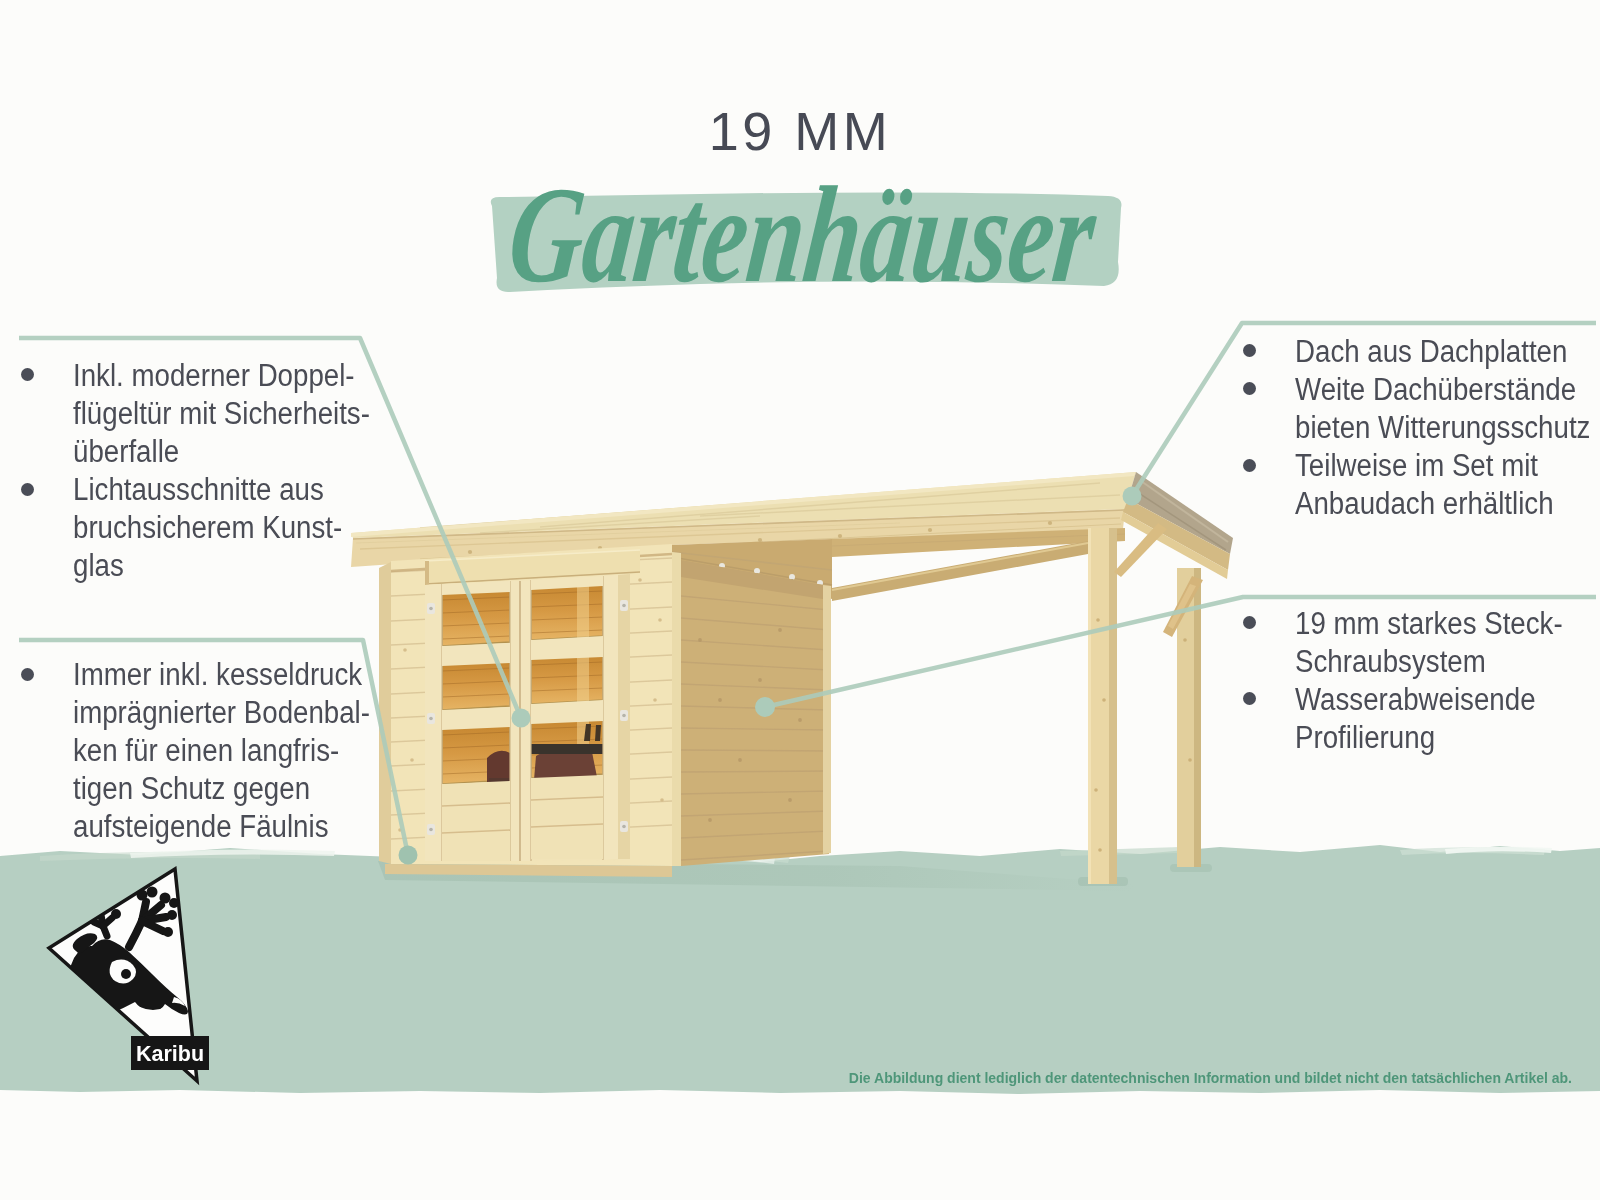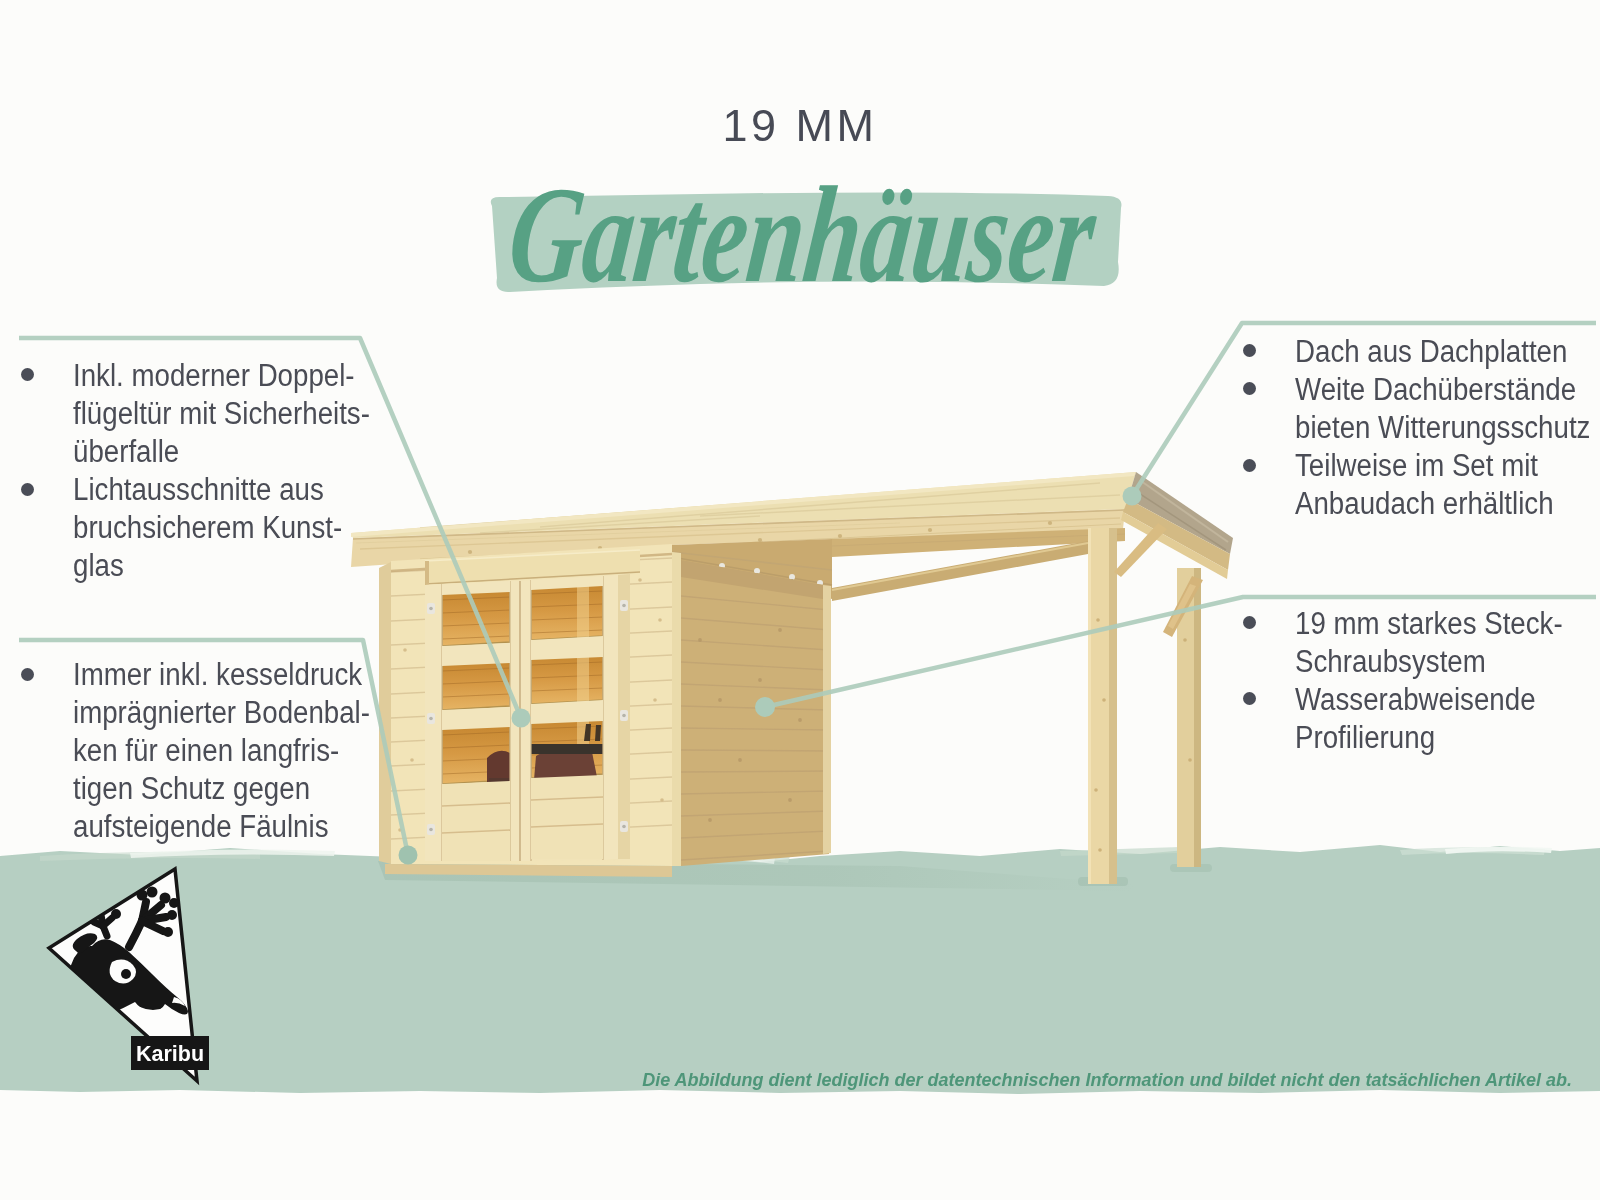--- a/index.html
+++ b/index.html
@@ -305,21 +305,21 @@
         <path d="M112,962 Q124,956 133,965 Q139,972 133,979 Q125,987 115,981 Q106,974 112,962 Z" fill="#fdfdfc"></path>
         <circle cx="126" cy="974" r="5" fill="#161616"></circle>
         <path d="M174,997 Q182,999 185,1006 Q178,1002 172,1003 Z" fill="#fdfdfc"></path>
         <path d="M140,1007 Q153,1013 166,1007 Q155,1016 141,1012 Q137,1009 140,1007 Z" fill="#fdfdfc"></path>
       </g>
 
 <rect x="131" y="1036" width="78" height="34" fill="#161616"></rect>
 <text x="170" y="1061" font-family="Liberation Sans, sans-serif" font-weight="bold" font-size="21.5" fill="#ffffff" text-anchor="middle">Karibu</text>
 </svg>
 
-<div style="position:absolute;left:0;top:100px;width:1600px;text-align:center;color:#474a55;font-size:45px;letter-spacing:3.5px;font-family:'Liberation Sans',sans-serif;">19 MM</div>
+<div style="position:absolute;left:0;top:100px;width:1600px;text-align:center;color:#474a55;font-size:54px;letter-spacing:3.5px;font-family:'Liberation Sans',sans-serif;">19 MM</div>
 
 <svg width="1600" height="320" viewBox="0 0 1600 320" style="position:absolute;left:0;top:0">
 <text x="800" y="281" text-anchor="middle" font-family="Liberation Serif,serif" font-style="italic" font-weight="bold" font-size="138" fill="#57a184" textLength="584" lengthAdjust="spacingAndGlyphs" transform="skewX(-6) translate(27,0)">Gartenhäuser</text>
 </svg>
 
 <div class="b" style="left:21px;top:368px;"></div>
 <div class="b" style="left:21px;top:483px;"></div>
 <div class="txt" style="left:73px;top:357px;">Inkl. moderner Doppel-<br>flügeltür mit Sicherheits-<br>überfalle<br>Lichtausschnitte aus<br>bruchsicherem Kunst-<br>glas</div>
 
 <div class="b" style="left:21px;top:668px;"></div>
@@ -327,13 +327,13 @@
 
 <div class="b" style="left:1243px;top:344px;"></div>
 <div class="b" style="left:1243px;top:382px;"></div>
 <div class="b" style="left:1243px;top:459px;"></div>
 <div class="txt" style="left:1295px;top:333px;">Dach aus Dachplatten<br>Weite Dachüberstände<br>bieten Witterungsschutz<br>Teilweise im Set mit<br>Anbaudach erhältlich</div>
 
 <div class="b" style="left:1243px;top:616px;"></div>
 <div class="b" style="left:1243px;top:692px;"></div>
 <div class="txt" style="left:1295px;top:605px;">19 mm starkes Steck-<br>Schraubsystem<br>Wasserabweisende<br>Profilierung</div>
 
-<div style="position:absolute;left:0;top:1070px;width:1572px;text-align:right;color:#4e9679;font-weight:bold;font-size:18px;font-family:'Liberation Sans',sans-serif;font-style:italic;">Die Abbildung dient lediglich der datentechnischen Information und bildet nicht den tatsächlichen Artikel ab.</div>
+<div style="position:absolute;left:0;top:1070px;width:1572px;text-align:right;color:#4e9679;font-weight:bold;font-size:14px;font-family:'Liberation Sans',sans-serif;">Die Abbildung dient lediglich der datentechnischen Information und bildet nicht den tatsächlichen Artikel ab.</div>
 </div>
 </body></html>

